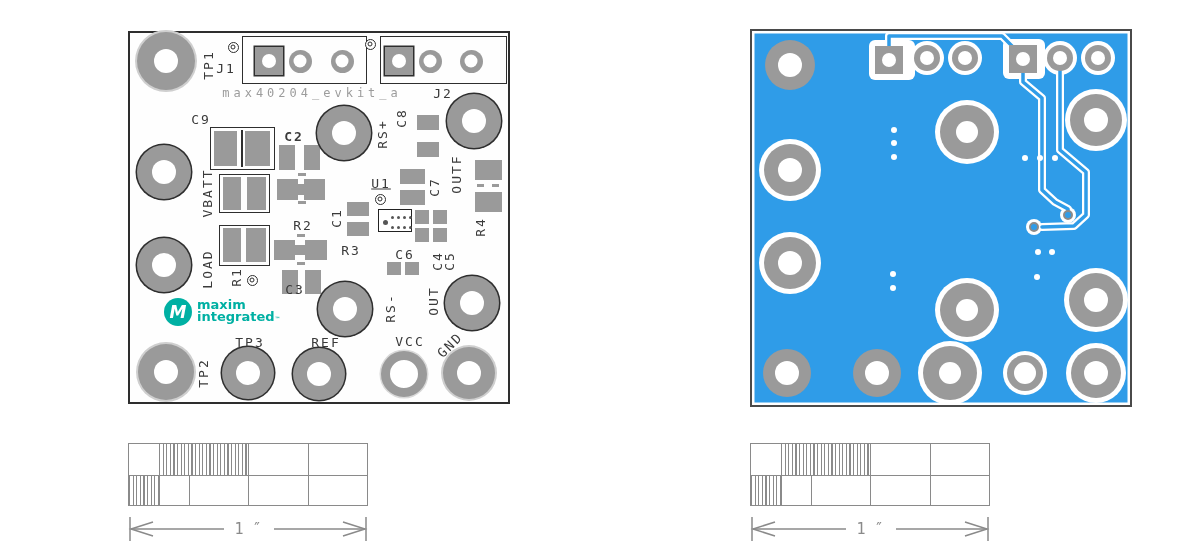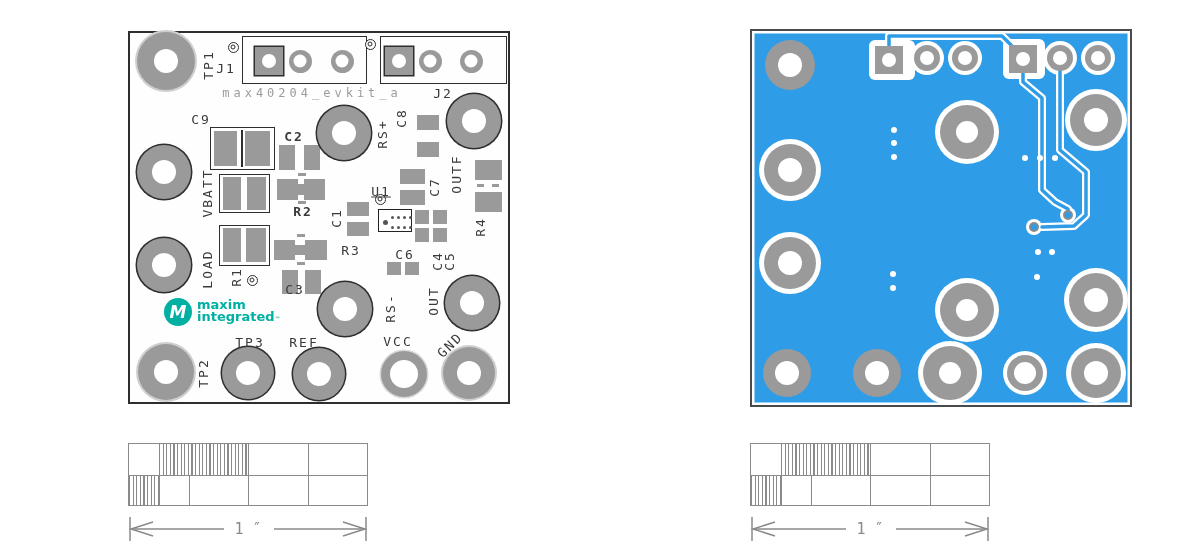--- a/index.html
+++ b/index.html
@@ -188,38 +188,38 @@
       </div>
       <div class="silk r90" style="left: 78px; top: 32px;">TP1</div>
       <div class="silk" style="left: 96px; top: 35px;">J1</div>
       <div class="silk" style="left: 313px; top: 60px;">J2</div>
       <div class="silk" style="left: 71px; top: 86px;">C9</div>
       <div class="silk" style="left: 164px; top: 103px; font-weight: bold;">C2</div>
       <div class="silk r90" style="left: 252px; top: 101px;">RS+</div>
       <div class="silk r90" style="left: 271px; top: 85px;">C8</div>
       <div class="silk r90" style="left: 326px; top: 141px;">OUTF</div>
       <div class="silk r90" style="left: 77px; top: 160px;">VBATT</div>
-      <div class="silk" style="left: 173px; top: 178px; font-weight: bold;">R2</div>
+      <div class="silk" style="left: 173px; top: 192px;">R2</div>
       <div class="silk r90" style="left: 206px; top: 185px;">C1</div>
-      <div class="silk" style="left: 251px; top: 158px; text-decoration: underline;">U1</div>
+      <div class="silk" style="left: 251px; top: 150px; text-decoration: underline;">U1</div>
       <div class="silk r90" style="left: 304px; top: 154px;">C7</div>
       <div class="silk r90" style="left: 77px; top: 236px;">LOAD</div>
       <div class="silk r90" style="left: 106px; top: 244px;">R1</div>
       <div class="silk" style="left: 221px; top: 217px;">R3</div>
       <div class="silk" style="left: 275px; top: 221px;">C6</div>
       <div class="silk r90" style="left: 307px; top: 228px;">C4</div>
       <div class="silk r90" style="left: 319px; top: 228px;">C5</div>
       <div class="silk r90" style="left: 350px; top: 194px;">R4</div>
       <div class="silk" style="left: 165px; top: 256px;">C3</div>
       <div class="silk r90" style="left: 260px; top: 275px;">RS-</div>
       <div class="silk r90" style="left: 303px; top: 268px;">OUT</div>
       <div class="silk r90" style="left: 73px; top: 340px;">TP2</div>
       <div class="silk" style="left: 120px; top: 309px;">TP3</div>
-      <div class="silk" style="left: 174px; top: 309px;">REF</div>
-      <div class="silk" style="left: 268px; top: 308px; text-align: right;">VCC</div>
+      <div class="silk" style="left: 196px; top: 309px;">REF</div>
+      <div class="silk" style="left: 280px; top: 308px; text-align: right;">VCC</div>
       <div class="silk r45" style="left: 320px; top: 312px;">GND</div>
     </div>
 
   <svg id="rightBoard" class="board-right" width="382" height="378" viewBox="0 0 382 378">
       <rect x="1" y="1" width="380" height="376" fill="#fff" stroke="#4a4a4a" stroke-width="2"></rect>
       <rect x="4.5" y="4.5" width="373" height="369" fill="#2f9ce8"></rect>
       <rect x="119" y="11" width="46" height="40" rx="6" fill="#fff"></rect>
       <rect x="253" y="10" width="42" height="40" rx="6" fill="#fff"></rect>
       <circle cx="177" cy="29" r="17" fill="#fff"></circle>
       <circle cx="215" cy="29" r="17" fill="#fff"></circle>

